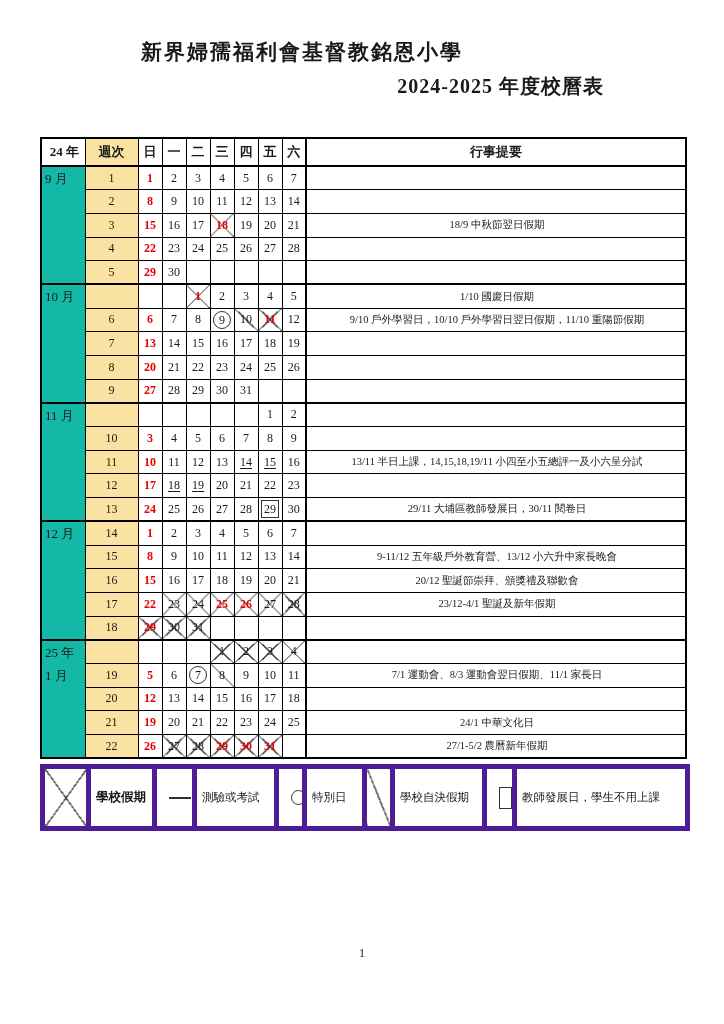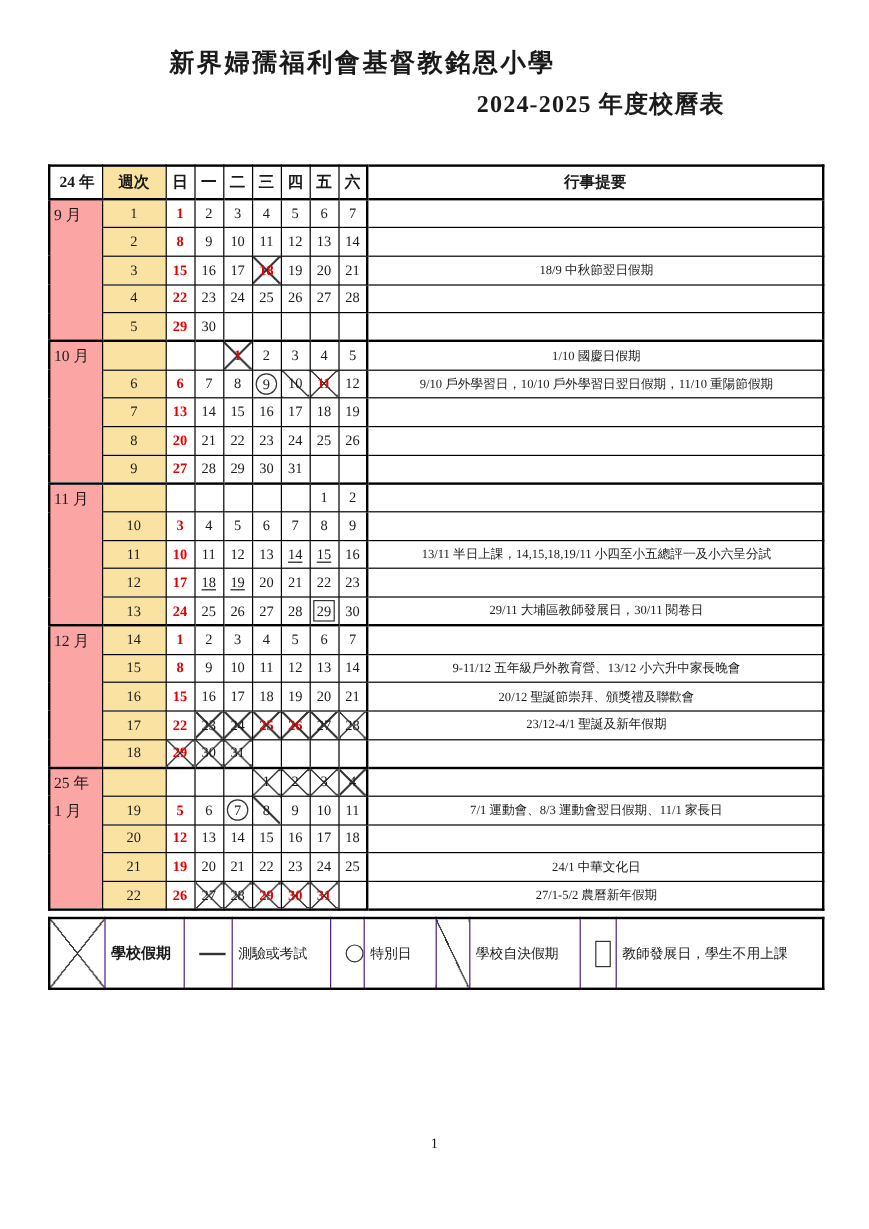--- a/index.html
+++ b/index.html
@@ -16,21 +16,21 @@
     border-collapse:collapse;table-layout:fixed;border:2px solid #000;
   }
   .cal th,.cal td{border:1px solid #000;padding:0;text-align:center;overflow:hidden;}
   .cal thead tr{height:28px;}
   .cal tbody tr{height:23.7px;}
   .cal th{font-size:13px;font-weight:bold;}
   th.hl,td.week-cell{background:#FAE3A2;}
   td.week-cell{font-size:12px;}
   td.day-cell{font-size:12px;position:relative;}
   td.day-cell .red{color:#E60000;font-weight:bold;}
-  td.month-cell{vertical-align:top;text-align:left;font-size:13px;padding-left:3px;background:#fca5a5;}
+  td.month-cell{vertical-align:top;text-align:left;font-size:13px;padding-left:3px;background:#14b8a6;}
   td.month-cell div{height:23.7px;line-height:23.7px;white-space:nowrap;}
   td.remark-cell{
     text-align:center;font-size:10.5px;padding:0 2px 0 4px;
     border-left:2px solid #000;white-space:nowrap;margin-left:24px;
   }
   tr.sec-start td{border-top:2px solid #000;}
 
   .m-cross{background-image:
     linear-gradient(to top right,transparent calc(50% - 0.6px),#333 calc(50% - 0.6px),#333 calc(50% + 0.6px),transparent calc(50% + 0.6px)),
     linear-gradient(to bottom right,transparent calc(50% - 0.6px),#333 calc(50% - 0.6px),#333 calc(50% + 0.6px),transparent calc(50% + 0.6px));}
@@ -38,21 +38,21 @@
     linear-gradient(to top right,transparent calc(50% - 0.6px),#333 calc(50% - 0.6px),#333 calc(50% + 0.6px),transparent calc(50% + 0.6px));}
   .m-circle{display:inline-flex;align-items:center;justify-content:center;
     width:16px;height:16px;border:1px solid #333;border-radius:50%;line-height:1;}
   .m-box{display:inline-block;border:1px solid #333;line-height:16px;padding:0 2px;min-width:9px;}
   .m-underline{text-decoration:underline;text-underline-offset:2px;}
 
   table.legend{
     position:absolute;left:40px;top:764px;width:645px;
     border-collapse:collapse;table-layout:fixed;border:2px solid #000;
   }
-  .legend td{border:1px solid #4c1d95;padding:12px;height:33px;font-size:11.5px;text-align:center;}
+  .legend td{border:5px solid #4c1d95;padding:12px;height:33px;font-size:11.5px;text-align:center;}
   .legend td.lab{text-align:left;padding-left:5px;white-space:nowrap;}
   .legend td.lab.bold{font-weight:bold;font-size:12.5px;}
   .sym-dash{width:22px;height:0;border-top:2px solid #333;margin:0 auto;}
   .sym-circle{width:13px;height:13px;border:1px solid #333;border-radius:50%;margin:0 auto;}
   .sym-box{width:11px;height:20px;border:1.5px solid #333;margin:0 auto;}
 
   .page-num{position:absolute;left:0;top:946px;width:724px;text-align:center;font-size:12px;}
 </style>
 </head>
 <body>

